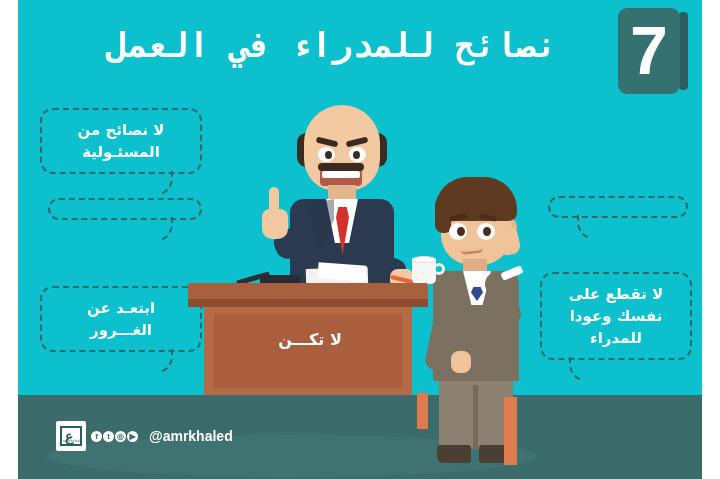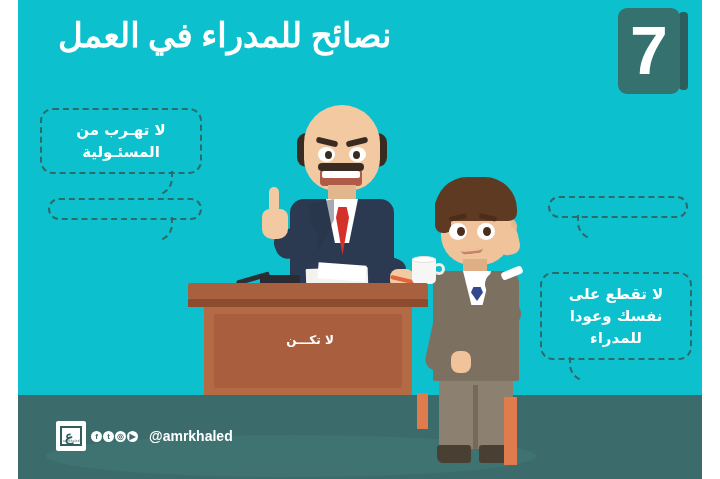--- a/index.html
+++ b/index.html
@@ -48,29 +48,29 @@
   }
   .badge7-edge {
     position: absolute;
     right: 14px; top: 4px;
     width: 9px; height: 78px;
     background: #2b5e5d;
     border-radius: 4px;
   }
   .main-title {
     position: absolute;
-    right: 96px; top: 2px;
+    right: 96px; top: 14px;
     left: 40px;
-    text-align: left;
+    text-align: center;
     color: #ffffff;
     font-size: 34px;
     font-weight: bold;
     direction: rtl;
     letter-spacing: 0px;
-    font-family: Liberation Serif, serif;
+    font-family: Liberation Mono, monospace;
     line-height: 52px;
     white-space: nowrap;
   }
   
   .bubble {
     position: absolute;
     border: 2px dashed #2d6a6a;
     border-radius: 13px;
     color: #ffffff;
     direction: rtl;
@@ -198,21 +198,21 @@
     border-radius: 50%;
   }
   
   .desk-text {
     position: absolute;
     left: 208px; top: 328px;
     width: 168px;
     color: #ffffff;
     direction: rtl;
     text-align: center;
-    font-size: 12px;
+    font-size: 16px;
     font-weight: bold;
     line-height: 24px;
     font-family: "DejaVu Sans", sans-serif;
   }
   .desk-text .ln { display: block; white-space: nowrap; }
 
   
   .boss { position: absolute; left: 250px; top: 105px; width: 150px; height: 195px; }
   .boss-head {
     position: absolute; left: 36px; top: 0;
@@ -503,25 +503,30 @@
   <div class="floor"></div>
   <div class="floor-shadow"></div>
 
   <div class="title-bar">
     <div class="main-title">نصائح للمدراء في العمل</div>
     <div class="badge7-edge"></div>
     <div class="badge7">7</div>
   </div>
 
   <div class="bubble" id="b-l1">
-    <span class="ln">لا تهـرب من</span>
+    <span class="ln">لا نصائح من</span>
     <span class="ln">المسئـولية</span>
     <span class="tail tail-left"></span>
   </div>
   <div class="bubble" id="b-l2">
+    <span class="tail tail-left"></span>
+  </div>
+  <div class="bubble" id="b-l3">
+    <span class="ln">ابتعـد عن</span>
+    <span class="ln">الغـــرور</span>
     <span class="tail tail-left"></span>
   </div>
 
   <div class="bubble" id="b-r2">
     <span class="tail tail-right"></span>
   </div>
   <div class="bubble" id="b-r3">
     <span class="ln">لا تقطع على</span>
     <span class="ln">نفسك وعودا</span>
     <span class="ln">للمدراء</span>

